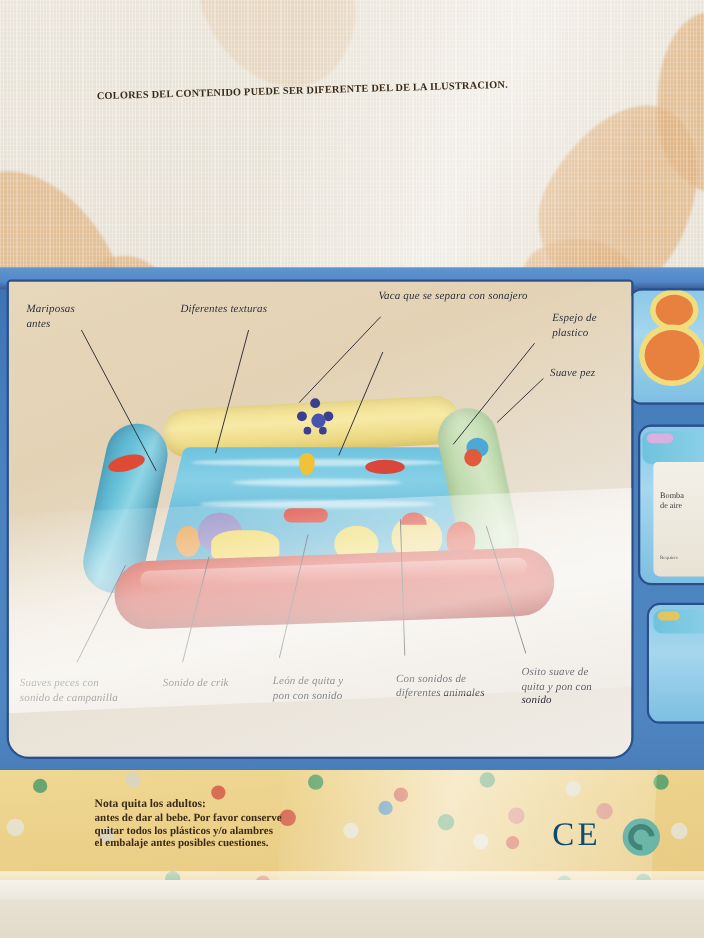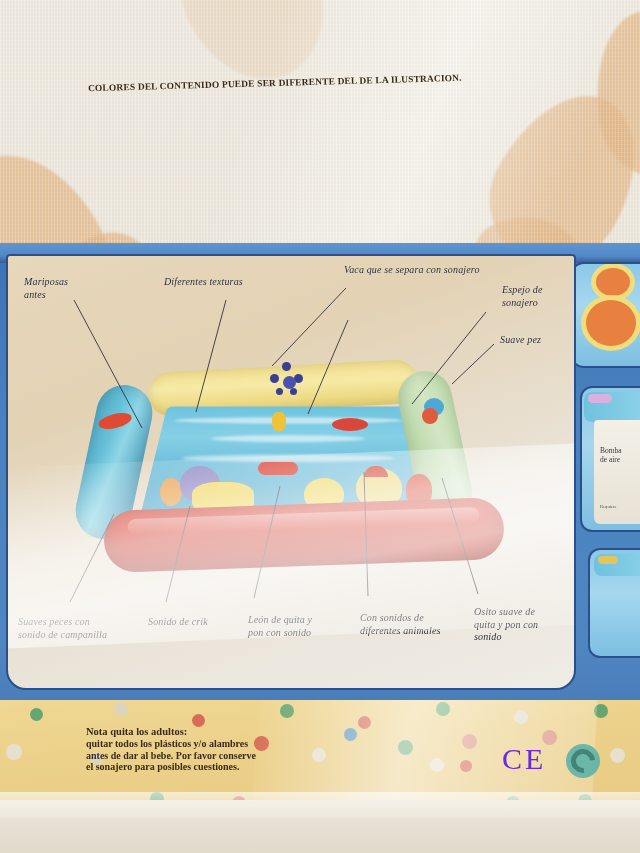--- a/index.html
+++ b/index.html
@@ -206,21 +206,21 @@
     position: absolute; left: 88px; top: 78px;
     font-family: "Liberation Serif", serif;
     font-size: 9.4px; letter-spacing: .2px; color:#3a2a16;
     font-weight: bold;
     transform: rotate(-1.6deg);
     white-space: nowrap;
   }
   .ce {
     position: absolute; left: 502px; top: 742px;
     font-family: "Liberation Serif", serif;
-    font-size: 30px; color:#6d28d9; letter-spacing: 3px;
+    font-size: 30px; color:#0c4a6e; letter-spacing: 3px;
     font-weight: 300;
   }
   .recycle {
     position: absolute; left: 566px; top: 744px; width: 34px; height: 34px;
     border-radius: 50%; background:#5fb3aa; opacity:.9;
   }
   .recycle-arrow {
     position: absolute; inset: 5px;
     border: 5px solid #2f7d74;
     border-radius: 50%;
@@ -330,21 +330,21 @@
         <line x1="360" y1="340" x2="356" y2="216"></line>
         <line x1="470" y1="338" x2="434" y2="222"></line>
       </g>
     </svg>
 
     <div class="lbl" style="left:16px;top:20px;white-space:pre-line;">Mariposas
 antes</div>
     <div class="lbl" style="left:156px;top:20px;white-space:pre-line;">Diferentes texturas</div>
     <div class="lbl" style="left:336px;top:8px;white-space:pre-line;">Vaca que se separa con sonajero</div>
     <div class="lbl" style="left:494px;top:28px;white-space:pre-line;">Espejo de
-sonajero</div>
+plastico</div>
     <div class="lbl" style="left:492px;top:78px;white-space:pre-line;">Suave pez</div>
 
     <div class="lbl" style="left:10px;top:360px;white-space:pre-line;">Suaves peces con
 sonido de campanilla</div>
     <div class="lbl" style="left:140px;top:360px;white-space:pre-line;">Sonido de crik</div>
     <div class="lbl" style="left:240px;top:358px;white-space:pre-line;">León de quita y
 pon con sonido</div>
     <div class="lbl" style="left:352px;top:356px;white-space:pre-line;">Con sonidos de
 diferentes animales</div>
     <div class="lbl" style="left:466px;top:350px;white-space:pre-line;">Osito suave de
@@ -378,23 +378,23 @@
     <div class="dot" style="left:156px;top:92px;width:14px;height:14px;background:#4f9e6a;"></div>
     <div class="dot" style="left:238px;top:96px;width:14px;height:14px;background:#d45a4a;"></div>
     <div class="dot" style="left:512px;top:96px;width:14px;height:14px;background:#4f9e6a;"></div>
     <div class="dot" style="left:584px;top:94px;width:14px;height:14px;background:#4f9e6a;"></div>
 
     <div class="footer-glare"></div>
   </div>
 
   <div class="note" style="left:86px;top:726px;">
     <div class="note-title">Nota quita los adultos:</div>
+    <div class="note-line">antes de dar al bebe. Por favor conserve</div>
     <div class="note-line">quitar todos los plásticos y/o alambres</div>
-    <div class="note-line">antes de dar al bebe. Por favor conserve</div>
-    <div class="note-line">el sonajero para posibles cuestiones.</div>
+    <div class="note-line">el embalaje antes posibles cuestiones.</div>
   </div>
 
   <div class="illus">COLORES DEL CONTENIDO PUEDE SER DIFERENTE DEL DE LA ILUSTRACION.</div>
 
   <div class="ce">CE</div>
 
   <div class="recycle">
     <div class="recycle-arrow"></div>
   </div>
 

